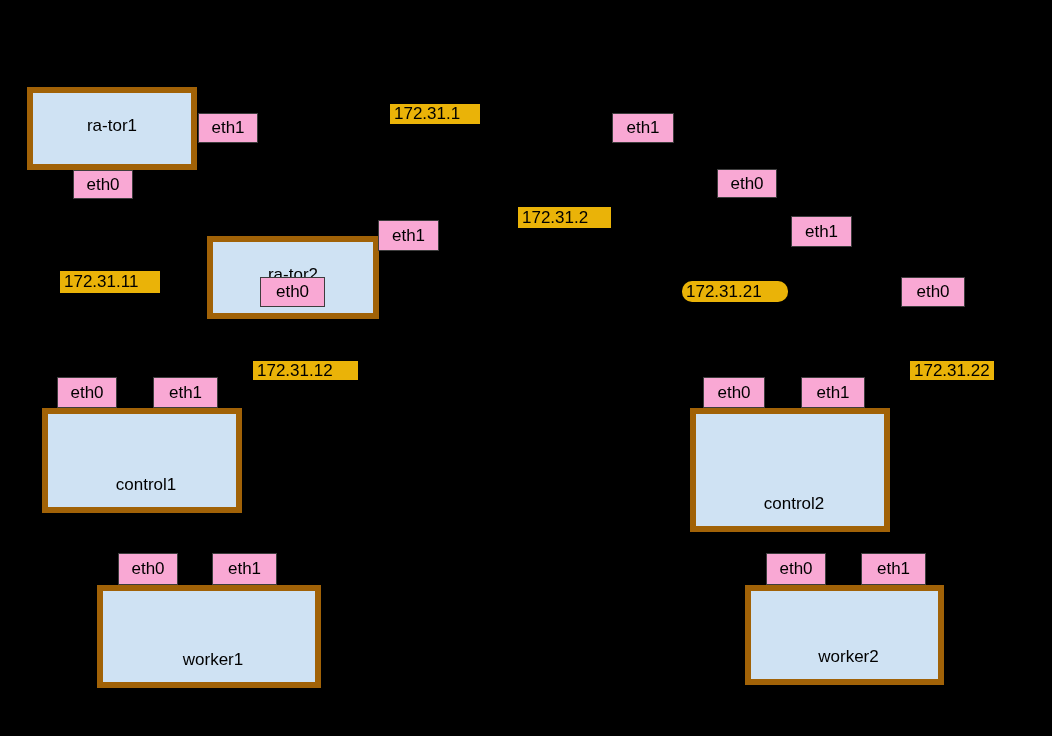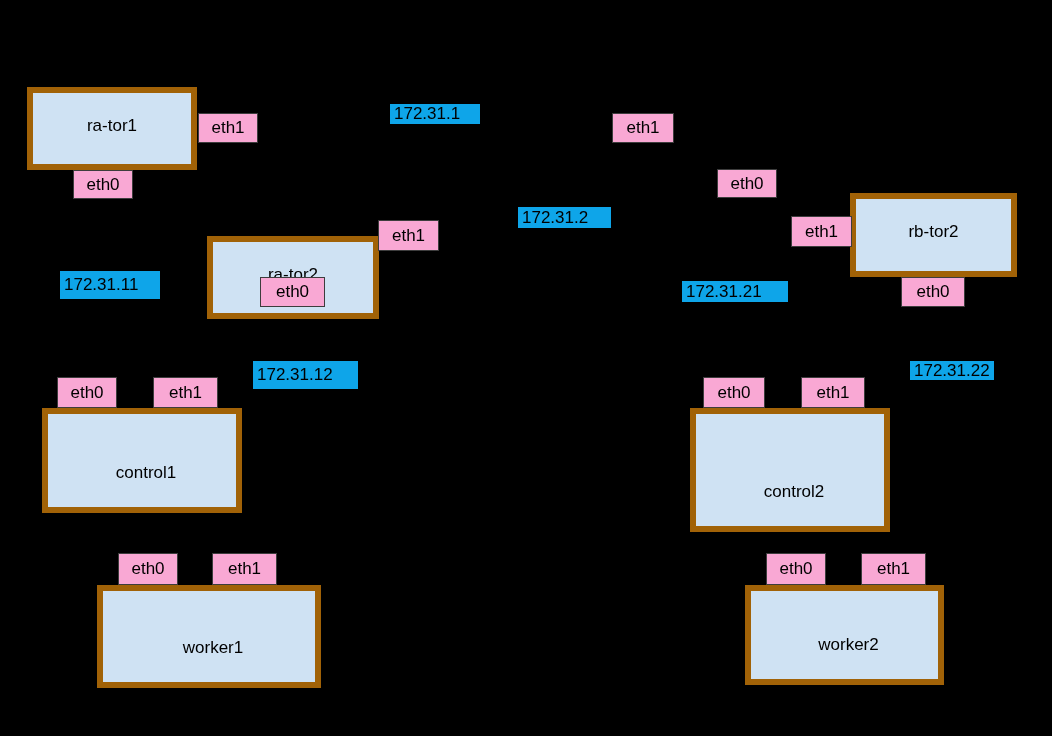--- a/index.html
+++ b/index.html
@@ -24,35 +24,35 @@
     font-size: 17px;
   }
   .node-label {
     position: absolute;
     left: 0;
     right: 0;
     text-align: center;
     line-height: 20px;
   }
   .label-mid .node-label { top: 23px; }
-  .label-low .node-label { bottom: 24px; margin-left: 8px; }
+  .label-low .node-label { bottom: 12px; margin-left: 8px; }
   .iface {
     position: absolute;
     background: #f9a8d4;
     border: 1px solid #3d3d3d;
     box-sizing: border-box;
     display: flex;
     align-items: center;
     justify-content: center;
     font-size: 17px;
     text-align: right;
   }
   .ip {
     position: absolute;
-    background: #0ea5e9;
+    background: #eab308;
     box-sizing: border-box;
     display: flex;
     align-items: center;
     padding-left: 4px;
     font-size: 17px;
     white-space: nowrap;
   }
 </style>
 </head>
 <body>
@@ -67,23 +67,20 @@
 
   <div class="node label-mid" style="left:207px; top:193px; width:172px; height:83px;margin-top:43px;">
     <span class="node-label">ra-tor2</span>
   </div>
   <div class="iface" style="left:260px; top:277px; width:65px; height:30px;">eth0</div>
   <div class="iface" style="left:378px; top:220px; width:61px; height:31px;">eth1</div>
 
   <div class="iface" style="left:717px; top:169px; width:60px; height:29px;">eth0</div>
   <div class="iface" style="left:612px; top:113px; width:62px; height:30px;">eth1</div>
 
-  <div class="node label-mid" style="left:850px; top:193px; width:167px; height:84px;">
-    <span class="node-label">rb-tor2</span>
-  </div>
   <div class="iface" style="left:901px; top:277px; width:64px; height:30px;">eth0</div>
   <div class="iface" style="left:791px; top:216px; width:61px; height:31px;">eth1</div>
 
   <div class="node label-low" style="left:42px; top:408px; width:200px; height:105px;">
     <span class="node-label">control1</span>
   </div>
   <div class="iface" style="left:57px; top:377px; width:60px; height:31px;">eth0</div>
   <div class="iface" style="left:153px; top:377px; width:65px; height:31px;">eth1</div>
 
   <div class="node label-low" style="left:690px; top:408px; width:200px; height:124px;">
@@ -99,18 +96,18 @@
   <div class="iface" style="left:212px; top:553px; width:65px; height:32px;">eth1</div>
 
   <div class="node label-low" style="left:745px; top:585px; width:199px; height:100px;">
     <span class="node-label">worker2</span>
   </div>
   <div class="iface" style="left:766px; top:553px; width:60px; height:32px;">eth0</div>
   <div class="iface" style="left:861px; top:553px; width:65px; height:32px;">eth1</div>
 
   <div class="ip" style="left:390px; top:104px; width:90px; height:20px;">172.31.1</div>
   <div class="ip" style="left:518px; top:207px; width:93px; height:21px;">172.31.2</div>
-  <div class="ip" style="left:60px; top:271px; width:100px; height:28px;">172.31.11</div>
-  <div class="ip" style="left:253px; top:361px; width:105px; height:28px;">172.31.12</div>
-  <div class="ip" style="left:682px; top:281px; width:106px; height:21px;">172.31.21</div>
+  <div class="ip" style="left:60px; top:271px; width:100px; height:22px;">172.31.11</div>
+  <div class="ip" style="left:253px; top:361px; width:105px; height:19px;">172.31.12</div>
+  <div class="ip" style="left:682px; top:281px; width:106px; height:21px;border-radius:10px;">172.31.21</div>
   <div class="ip" style="left:910px; top:361px; width:84px; height:19px;">172.31.22</div>
 
 </div>
 
 </body></html>

